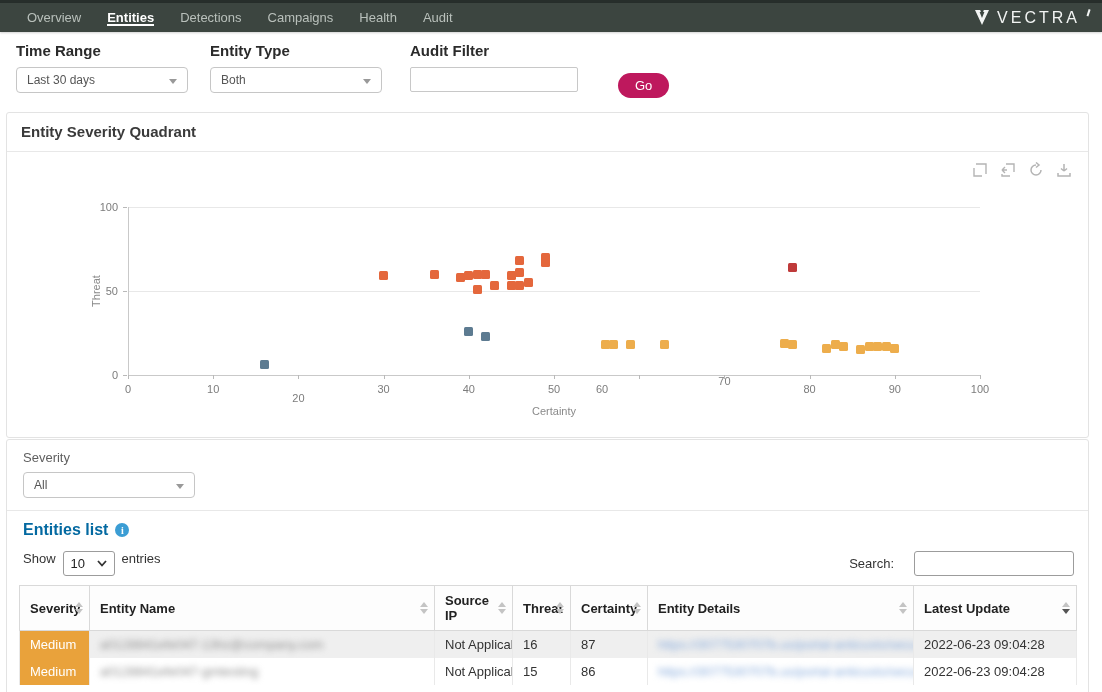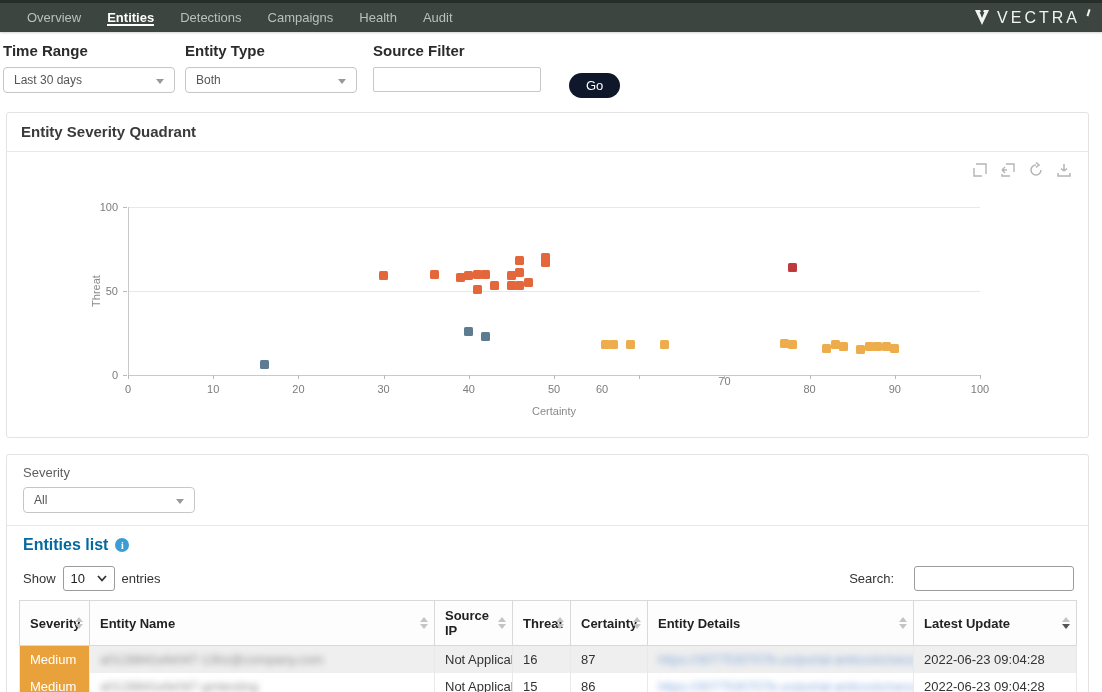--- a/index.html
+++ b/index.html
@@ -13,36 +13,36 @@
   .nav-item { color:#b9c0bb; font-size:13px; display:flex; align-items:center;
               padding:0 13px; cursor:pointer; position:relative; }
   .nav-item.active { color:#ffffff; font-weight:bold; }
   .nav-item.active::after { content:""; position:absolute; left:13px; right:13px;
               bottom:6px; height:2px; background:#fff; }
   .brand { margin-left:auto; display:flex; align-items:center; gap:6px; }
   .brand-text { color:#f2f4f3; font-size:16px; letter-spacing:3px; font-weight:400; }
   .logo-tick { width:2px; height:7px; background:#f2f4f3; transform:rotate(18deg) translateY(-5px); }
 
   
-  .filters { display:flex; align-items:flex-start; padding:10px 3px 12px; gap:4px; }
+  .filters { display:flex; align-items:flex-start; padding:10px 16px 12px; gap:16px; }
   .fgroup { display:flex; flex-direction:column; }
   .fgroup label { font-size:15px; font-weight:bold; color:#2b2b2b; margin-bottom:8px; }
   .selectbox { width:172px; height:26px; border:1px solid #c6c6c6; border-radius:4px;
                background:#fff; font-size:12px; color:#555; display:flex; align-items:center;
                padding:0 10px; position:relative; cursor:pointer; }
   .selectbox .chev { position:absolute; right:10px; top:11px; width:0; height:0;
                border-left:4px solid transparent; border-right:4px solid transparent;
                border-top:5px solid #999; }
   .textinput { width:168px; height:25px; border:1px solid #c8c8c8; border-radius:2px;
                font-size:13px; padding:0 8px; font-family:"Liberation Sans",sans-serif; }
-  .go-btn { margin-left:24px; margin-top:31px; background:#0f172a; color:#fff; border:none;
+  .go-btn { margin-left:24px; margin-top:31px; background:#be185d; color:#fff; border:none;
             border-radius:13px; height:25px; padding:0 17px; font-size:13px; cursor:pointer; }
 
   
-  .card { margin:2px 13px 16px 6px; border:1px solid #e3e3e3; border-radius:3px; background:#fff; }
+  .card { margin:2px 13px 1px 6px; border:1px solid #e3e3e3; border-radius:3px; background:#fff; }
   .card-header { padding:10px 14px; border-bottom:1px solid #e8e8e8; }
   .card-title { font-size:15px; font-weight:bold; color:#3a3a3a; }
   .chart-wrap { position:relative; height:285px; }
   .chart-toolbar { position:absolute; top:10px; right:16px; display:flex; gap:12px; }
   .tb-icon { width:16px; height:16px; cursor:pointer; opacity:.55; }
   .gridline { position:absolute; height:1px; background:#e8e8e8; }
   .axisline-y { position:absolute; width:1px; background:#c9c9c9; }
   .axisline-x { position:absolute; height:1px; background:#c9c9c9; }
   .tick-x { position:absolute; font-size:11px; color:#7c7c7c; transform:translateX(-50%); }
   .tick-y { position:absolute; font-size:11px; color:#7c7c7c; text-align:right; width:28px; }
@@ -56,21 +56,21 @@
   
   .panel { margin:0 13px 0 6px; border:1px solid #e3e3e3; border-radius:3px;
            background:#fff; height:260px; overflow:hidden; }
   .sev-filter { padding:10px 16px 12px; border-bottom:1px solid #e8e8e8; }
   .sev-filter .small-label { font-size:13px; color:#5f5f5f; margin-bottom:7px; display:block; }
   .list-head { padding:10px 16px 4px; display:flex; align-items:center; gap:7px; }
   .list-title { font-size:16px; font-weight:bold; color:#0369a1; }
   .info-icon { width:14px; height:14px; border-radius:50%; background:#3b9dd4; color:#fff;
                font-size:10px; font-weight:bold; display:flex; align-items:center;
                justify-content:center; font-family:"Liberation Serif",serif; cursor:pointer; }
-  .table-controls { display:flex; align-items:center; padding:8px 14px 9px 16px; font-size:13px; color:#333; }
+  .table-controls { display:flex; padding:8px 14px 9px 16px; font-size:13px; color:#333; }
   .show-select { margin:0 7px; width:52px; height:25px; border:1px solid #9c9c9c; border-radius:3px;
                  display:flex; align-items:center; padding:0 7px; font-size:13px; color:#222;
                  justify-content:space-between; cursor:pointer; background:#fff; }
   .search-wrap { margin-left:auto; display:flex; align-items:center; gap:20px; }
   .search-input { width:160px; height:25px; border:1px solid #9c9c9c; border-radius:3px;
                   font-size:13px; padding:0 6px; font-family:"Liberation Sans",sans-serif; }
 
   
   .tbl-zone { padding:0 12px; }
   table { border-collapse:collapse; table-layout:fixed; width:1057px; font-size:13px; }
@@ -125,21 +125,21 @@
     </div>
   </div>
   <div class="fgroup" style="width:184px;">
     <label>Entity Type</label>
     <div class="selectbox">
       <span>Both</span>
       <span class="chev"></span>
     </div>
   </div>
   <div class="fgroup">
-    <label>Source Filter</label>
+    <label>Audit Filter</label>
     <input class="textinput" value="" style="">
   </div>
   <button class="go-btn">Go</button>
 </div>
 
 <div class="card">
   <div class="card-header">
     <span class="card-title">Entity Severity Quadrant</span>
   </div>
   <div class="chart-wrap" id="chart">
@@ -164,21 +164,21 @@
     </div>
   <div class="gridline" style="left: 121px; top: 139px; width: 852px;"></div>
       <div class="gridline" style="left: 121px; top: 55px; width: 852px;"></div>
       <div class="axisline-x" style="left: 121px; top: 223px; width: 852px;"></div>
       <div class="axisline-y" style="left: 121px; top: 55px; height: 168px;"></div>
       <div class="tickmark-x" style="left: 121px; top: 223px;"></div>
       <span class="tick-x" style="left: 121px; top: 231px;">0</span>
       <div class="tickmark-x" style="left: 206.2px; top: 223px;"></div>
       <span class="tick-x" style="left: 206.2px; top: 231px;">10</span>
       <div class="tickmark-x" style="left: 291.4px; top: 223px;"></div>
-      <span class="tick-x" style="left: 291.4px; top: 231px;">20</span>
+      <span class="tick-x" style="left: 291.4px; top: 240px;">20</span>
       <div class="tickmark-x" style="left: 376.6px; top: 223px;"></div>
       <span class="tick-x" style="left: 376.6px; top: 231px;">30</span>
       <div class="tickmark-x" style="left: 461.8px; top: 223px;"></div>
       <span class="tick-x" style="left: 461.8px; top: 231px;">40</span>
       <div class="tickmark-x" style="left: 547px; top: 223px;"></div>
       <span class="tick-x" style="left: 547px; top: 231px;">50</span>
       <div class="tickmark-x" style="left: 632.2px; top: 223px;"></div>
       <span class="tick-x" style="left: 595px; top: 231px;">60</span>
       <div class="tickmark-x" style="left: 717.4px; top: 223px;"></div>
       <span class="tick-x" style="left: 717.4px; top: 223px;">70</span>

